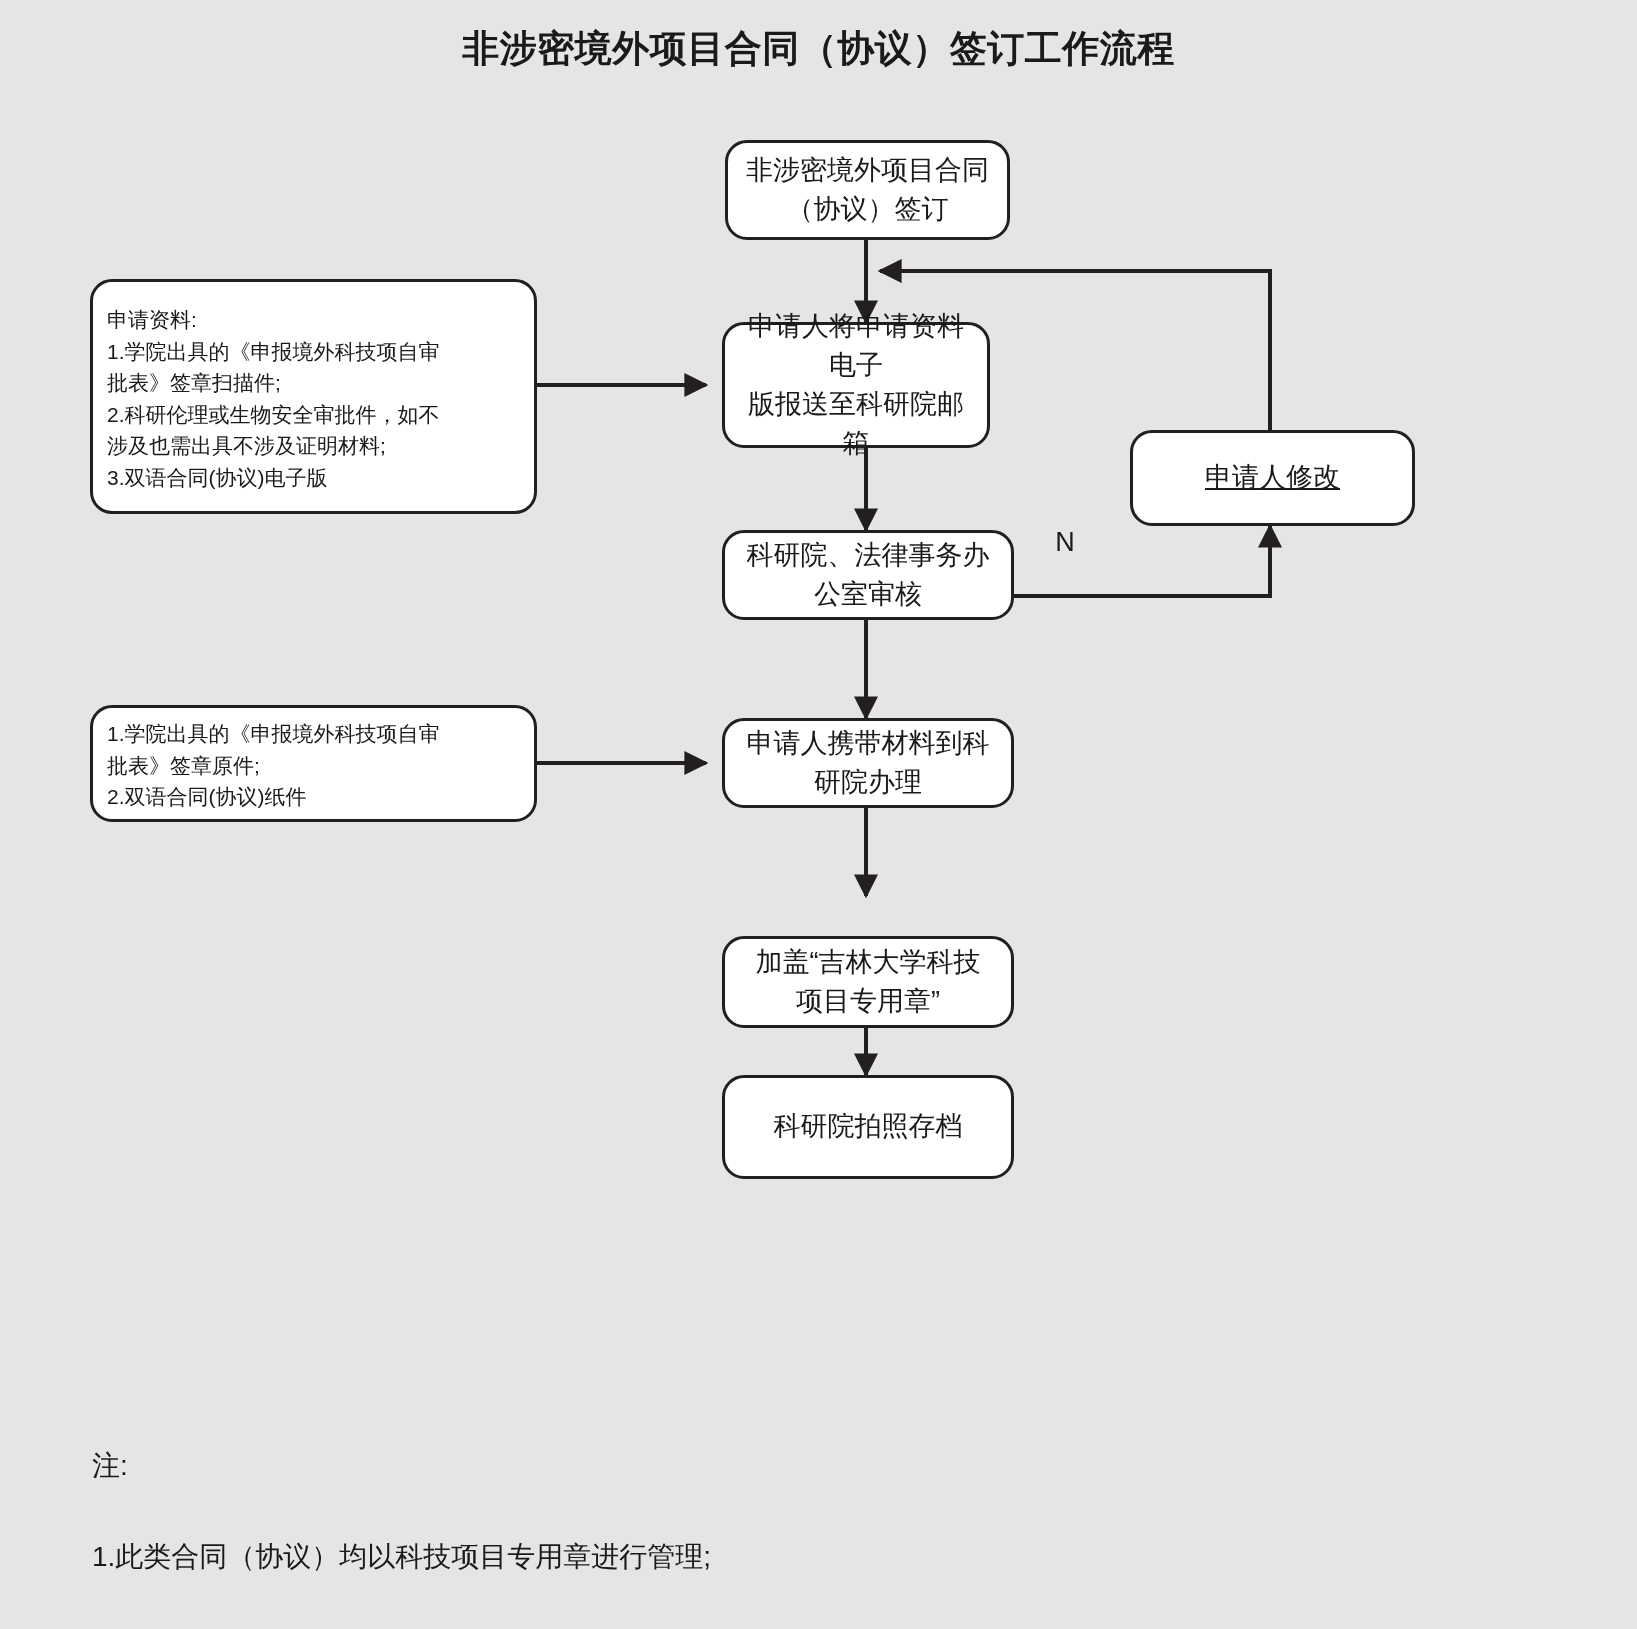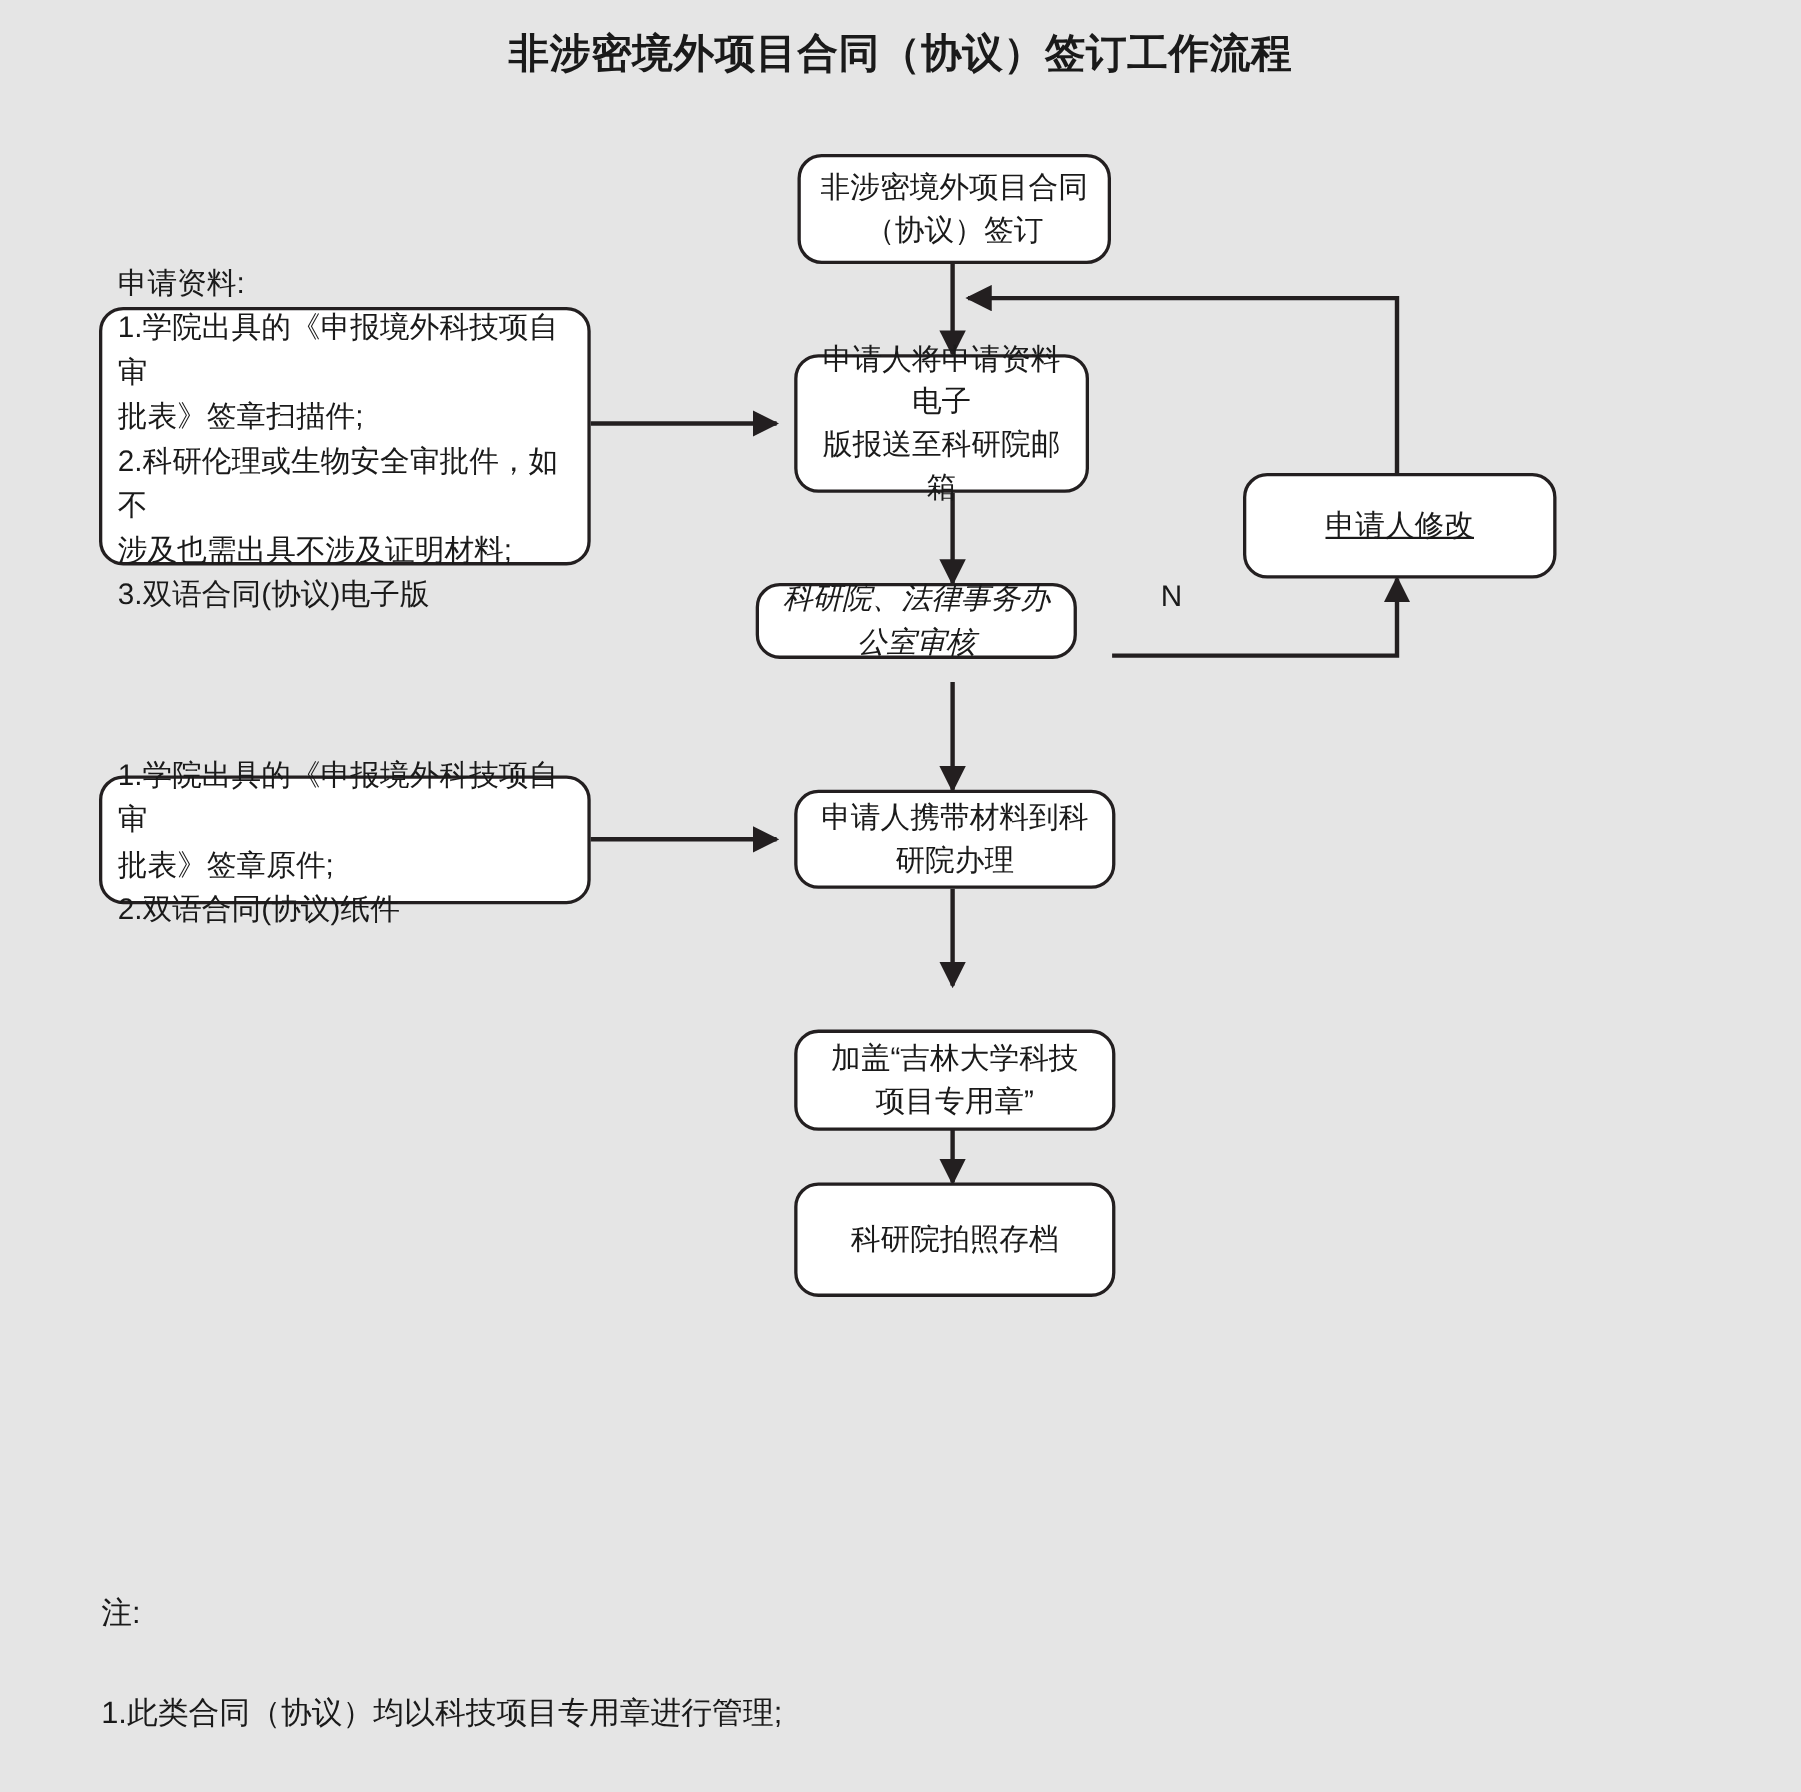--- a/index.html
+++ b/index.html
@@ -51,21 +51,21 @@
     color: #1a1a1a;
     white-space: pre-line;
     padding: 4px 10px;
   }
   .infobox {
     position: absolute;
     box-sizing: border-box;
     border: 3px solid #231f20;
     border-radius: 22px;
     background: #ffffff;
-    font-size: 27px;
+    font-size: 21px;
     line-height: 1.5;
     color: #1a1a1a;
     white-space: pre-line;
     text-align: left;
     padding: 14px 12px 10px 14px;
     display: flex;
     align-items: center;
   }
   .edge-label {
     position: absolute;
@@ -126,21 +126,21 @@
   <div class="infobox" style="left:90px; top:279px; width:447px; height:235px;">申请资料:
  1.学院出具的《申报境外科技项自审
 批表》签章扫描件;
  2.科研伦理或生物安全审批件，如不
 涉及也需出具不涉及证明材料;
  3.双语合同(协议)电子版</div>
 
   <div class="node" style="left:722px; top:322px; width:268px; height:126px;">申请人将申请资料电子
 版报送至科研院邮箱</div>
 
-  <div class="node" style="left:687px; top:530px; width:292px; height:69px;font-style:italic;">科研院、法律事务办
+  <div class="node" style="left:722px; top:530px; width:292px; height:90px;">科研院、法律事务办
 公室审核</div>
 
   <div class="node" style="left:1130px; top:430px; width:285px; height:96px;text-decoration:underline;">申请人修改</div>
 
   <div class="edge-label" style="left:1040px; top:527px; width:50px;">N</div>
 
   <div class="infobox" style="left:90px; top:705px; width:447px; height:117px;">1.学院出具的《申报境外科技项自审
 批表》签章原件;
  2.双语合同(协议)纸件</div>
 

